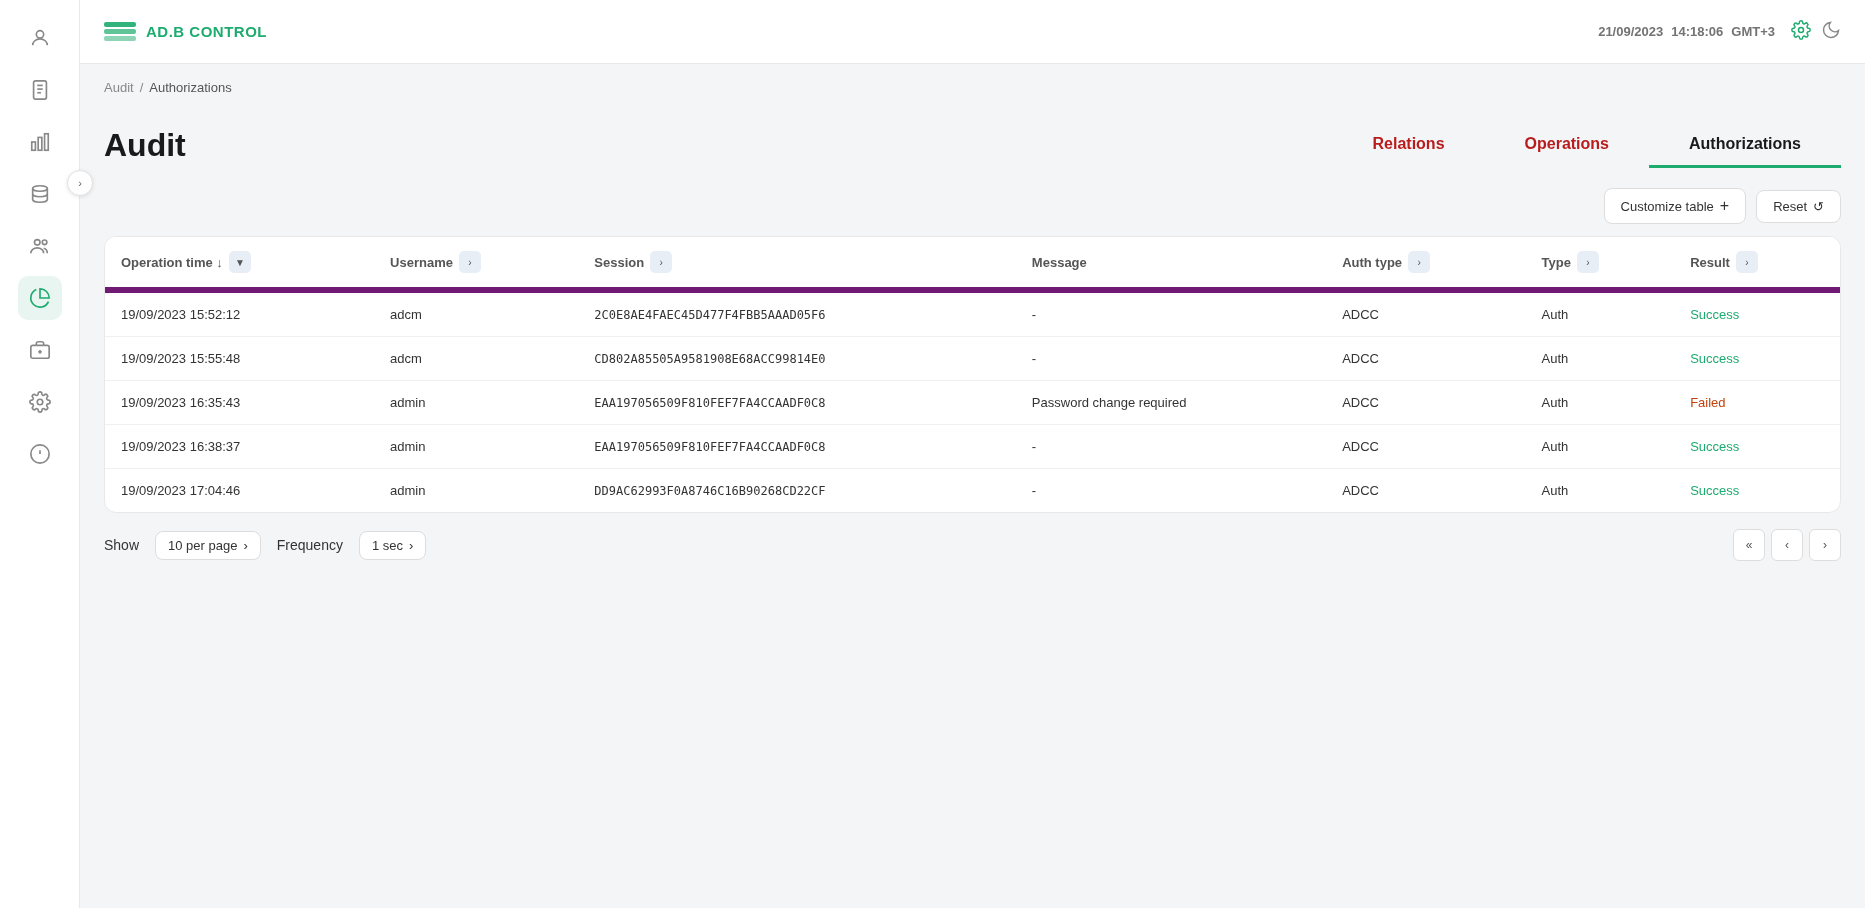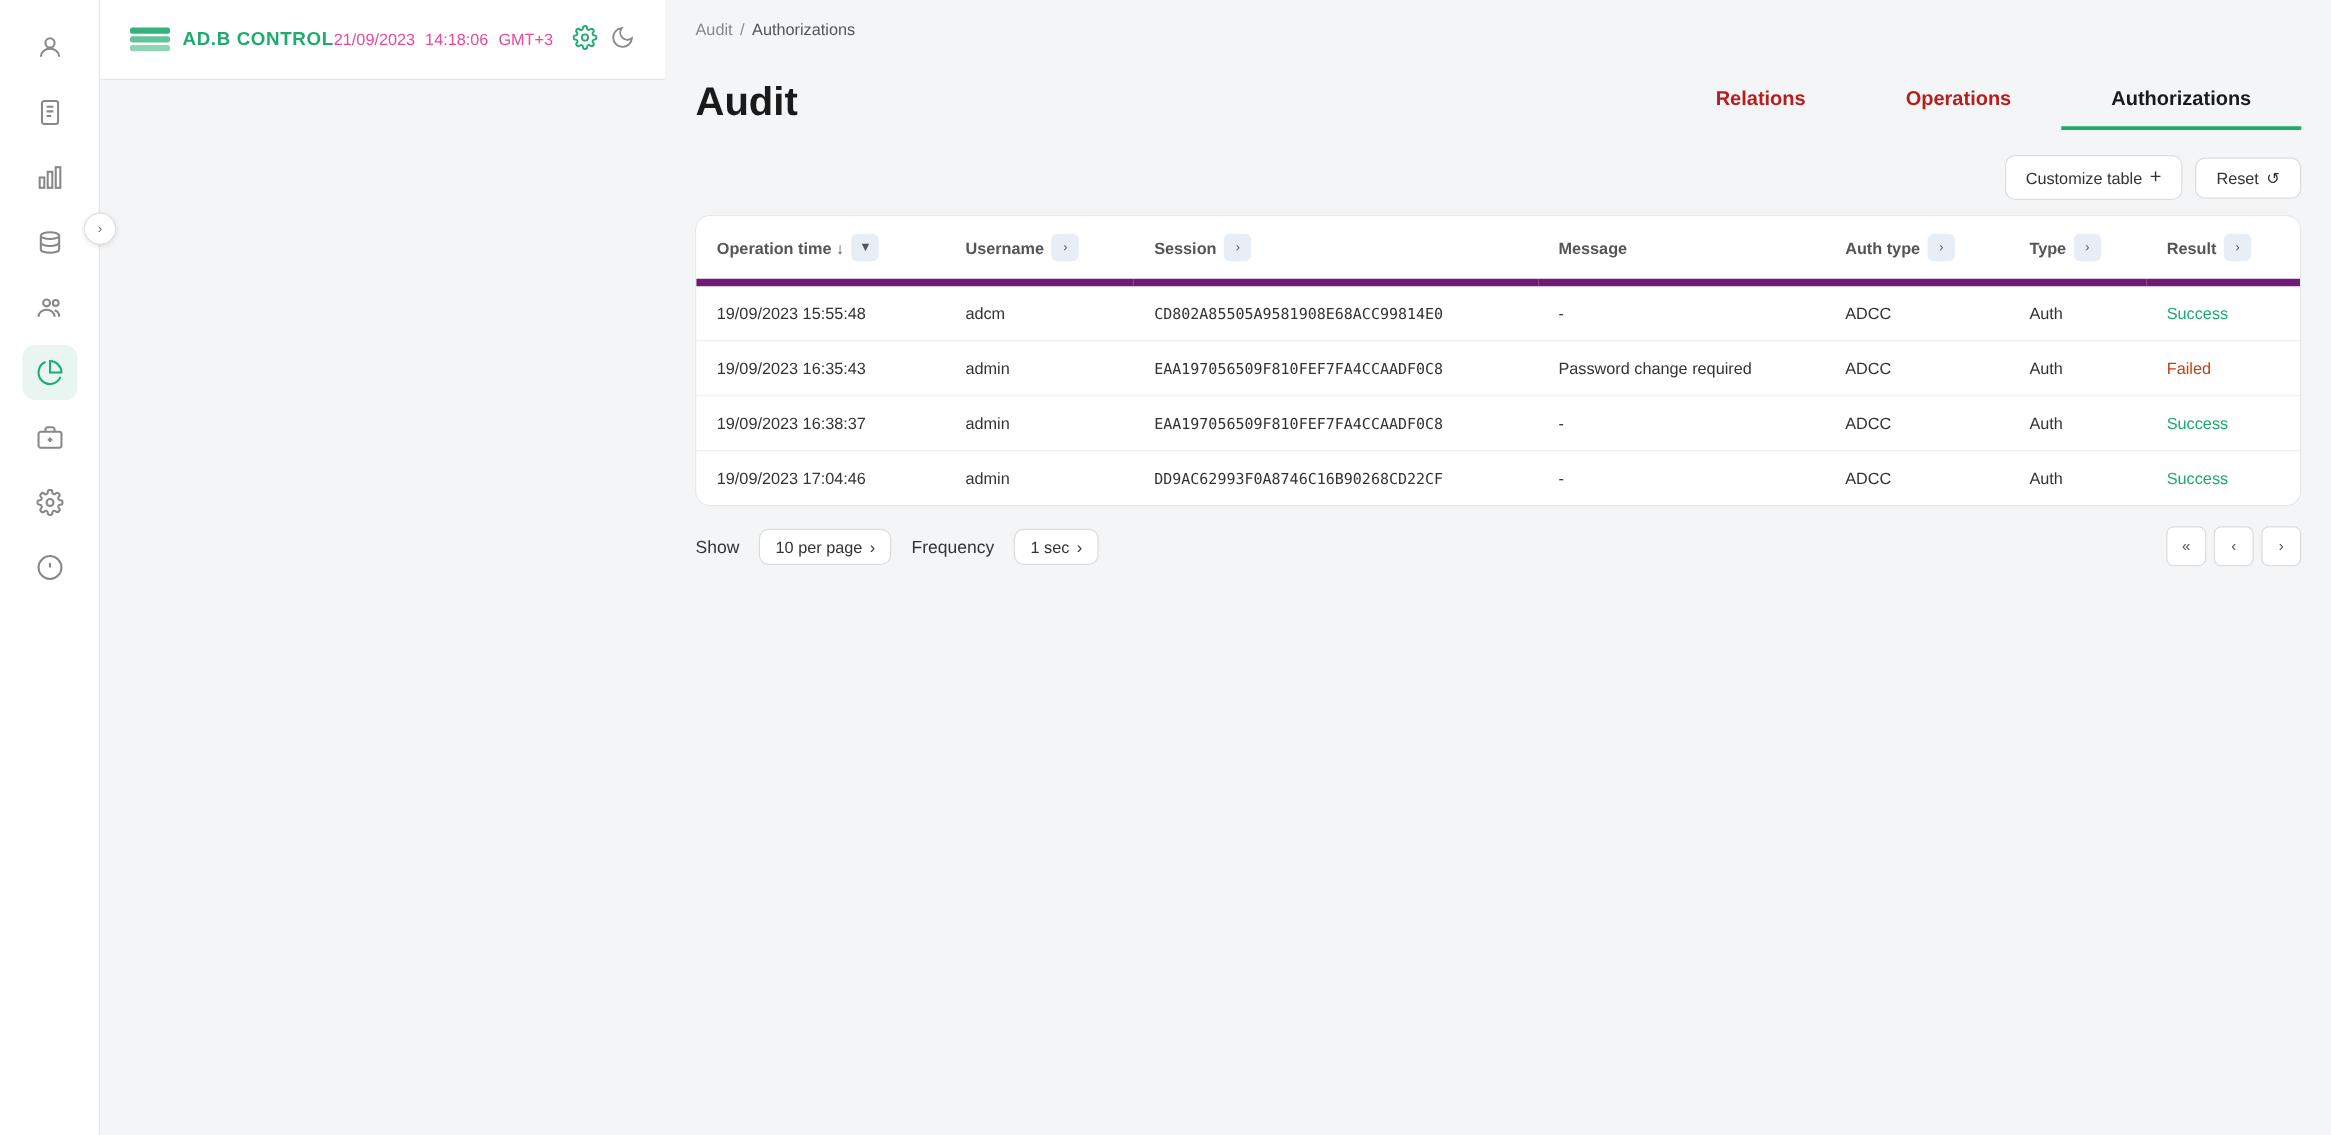--- a/index.html
+++ b/index.html
@@ -7,29 +7,29 @@
 
     .layout { display: flex; height: 100vh; }
 
     
     .sidebar { width: 80px; background: #fff; border-right: 1px solid #e8e8e8; display: flex; flex-direction: column; align-items: center; padding: 16px 0; gap: 8px; flex-shrink: 0; }
     .sidebar-icon { width: 44px; height: 44px; display: flex; align-items: center; justify-content: center; border-radius: 10px; cursor: pointer; color: #888; transition: background 0.2s; }
     .sidebar-icon.active { background: #e8f5f0; color: #1dab6e; }
     .sidebar-icon svg { width: 22px; height: 22px; fill: none; stroke: currentColor; stroke-width: 1.8; }
 
     
-    .main { flex: 1; display: flex; flex-direction: row; overflow: hidden; }
+    .main { flex: 1; display: flex; flex-direction: column; overflow: hidden; }
 
     
     .header { background: #fff; border-bottom: 1px solid #e8e8e8; padding: 0 24px; height: 64px; display: flex; align-items: center; justify-content: space-between; flex-shrink: 0; }
     .logo { display: flex; align-items: center; gap: 6px; }
     .logo-icon { width: 36px; height: 28px; }
     .logo-text { font-weight: 700; font-size: 15px; color: #1a1a1a; letter-spacing: 0.5px; }
     .logo-text span { color: #1dab6e; }
-    .header-right { display: flex; align-items: center; gap: 16px; color: #ec4899; font-size: 13px; }
+    .header-right { display: flex; align-items: center; gap: 16px; color: #737373; font-size: 13px; font-weight: bold; }
     .header-time { display: flex; gap: 8px; }
     .header-icons { display: flex; gap: 10px; }
     .header-icon { cursor: pointer; color: #888; }
 
     
     .content { flex: 1; overflow: auto; padding: 0 24px 24px; }
 
     
     .breadcrumb { padding: 16px 0 8px; font-size: 13px; color: #888; display: flex; align-items: center; gap: 6px; }
     .breadcrumb a { color: #888; text-decoration: none; }
@@ -249,20 +249,29 @@
               </th>
               <th>
                 <div class="col-header">
                   <span>Result</span>
                   <button class="col-btn">›</button>
                 </div>
               </th>
             </tr>
           </thead>
           <tbody id="table-body">
+          <tr>
+      <td>19/09/2023 15:52:12</td>
+      <td>adcm</td>
+      <td style="font-family:monospace;font-size:12px;">2C0E8AE4FAEC45D477F4FBB5AAAD05F6</td>
+      <td>-</td>
+      <td>ADCC</td>
+      <td>Auth</td>
+      <td class="result-success">Success</td>
+    </tr>
               <tr>
       <td>19/09/2023 15:55:48</td>
       <td>adcm</td>
       <td style="font-family:monospace;font-size:12px;">CD802A85505A9581908E68ACC99814E0</td>
       <td>-</td>
       <td>ADCC</td>
       <td>Auth</td>
       <td class="result-success">Success</td>
     </tr>
               <tr>

